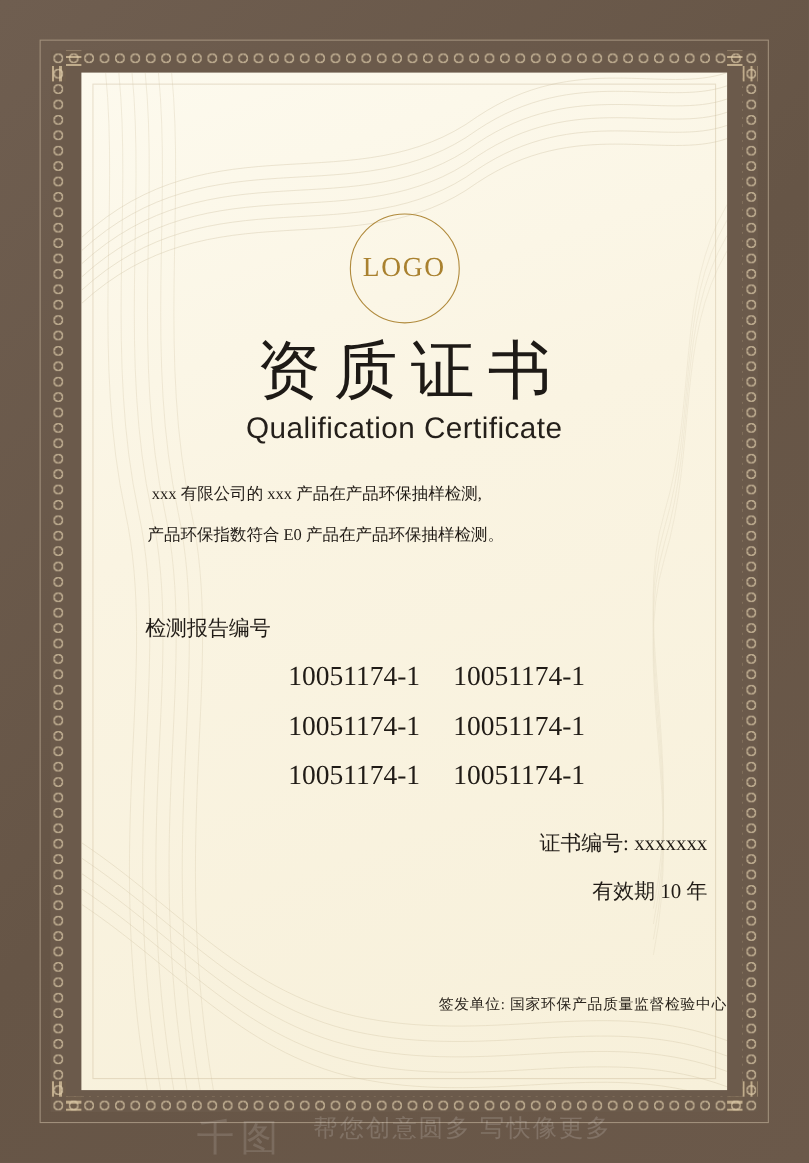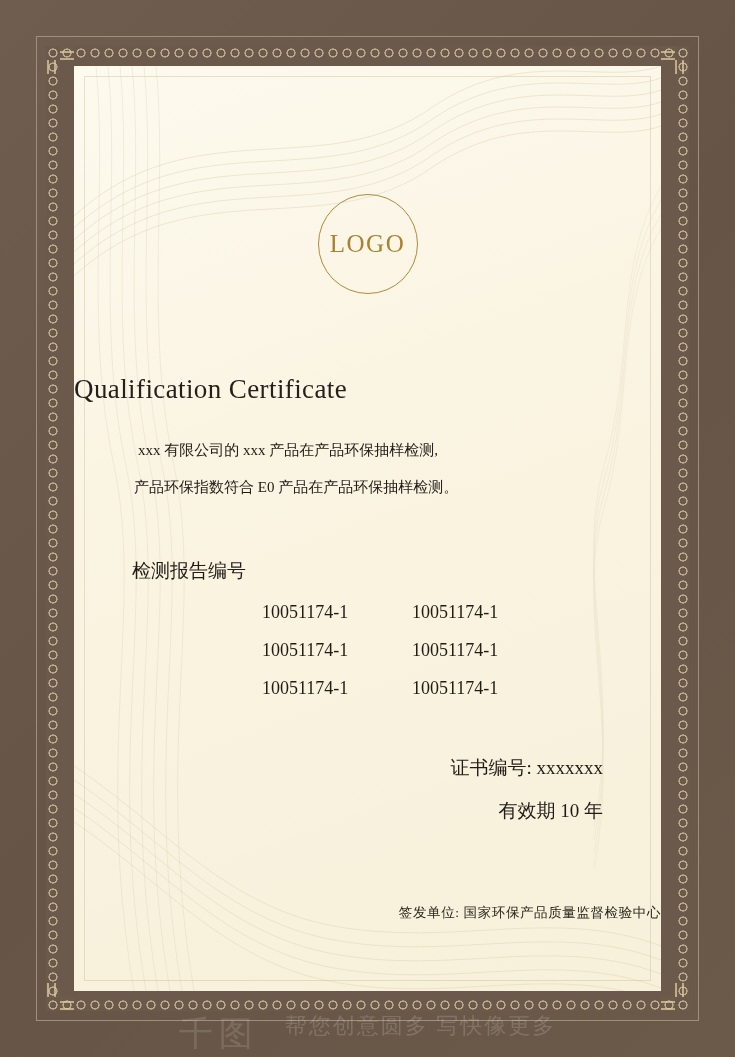--- a/index.html
+++ b/index.html
@@ -135,25 +135,25 @@
     letter-spacing: 12px;
     color: #1e1a16;
     font-family: "Liberation Serif", serif;
     font-weight: 400;
     text-indent: 12px;
   }
   .title-en {
     position: absolute;
     top: 272px;
     width: 100%;
-    text-align: left;
+    text-align: center;
     font-size: 27px;
     color: #241f1a;
     letter-spacing: 0.4px;
-    font-family: Liberation Serif, serif;
+    font-family: Liberation Sans, sans-serif;
   }
 
   .body-block {
     position: absolute;
     top: 330px;
     left: 58px;
     width: 470px;
     color: #201b16;
     font-size: 15px;
     line-height: 37px;
@@ -172,33 +172,34 @@
   }
 
   .report-grid {
     position: absolute;
     top: 500px;
     left: 188px;
     width: 300px;
     display: grid;
     grid-template-columns: 150px 150px;
     row-gap: 17px;
-    font-size: 18px;
+    font-size: 25px;
     color: #201b16;
   }
 
   .meta {
     position: absolute;
     top: 644px;
     left: 0;
     width: 529px;
     text-align: right;
     font-size: 19px;
     color: #201b16;
     line-height: 43px;
+    padding-left: 40px;
   }
 
   .issuer {
     position: absolute;
     top: 802px;
     width: 100%;
     text-align: right;
     font-size: 13.5px;
     color: #2a241d;
     letter-spacing: 0.6px;
@@ -270,20 +271,21 @@
         <path d="M587,162 C540,242 560,342 530,442 C500,542 548,662 520,802"></path>
       </g>
     </svg>
 
     <div class="content">
 
       <div class="logo-wrap">
         <div class="logo-circle">LOGO</div>
       </div>
 
+      <div class="title-cn">资质证书</div>
       <div class="title-en">Qualification Certificate</div>
 
       <div class="body-block">
         <div class="body-line l1">xxx 有限公司的 xxx 产品在产品环保抽样检测,</div>
         <div class="body-line l2">产品环保指数符合 E0 产品在产品环保抽样检测。</div>
       </div>
 
       <div class="report-label">检测报告编号</div>
 
       <div class="report-grid">

